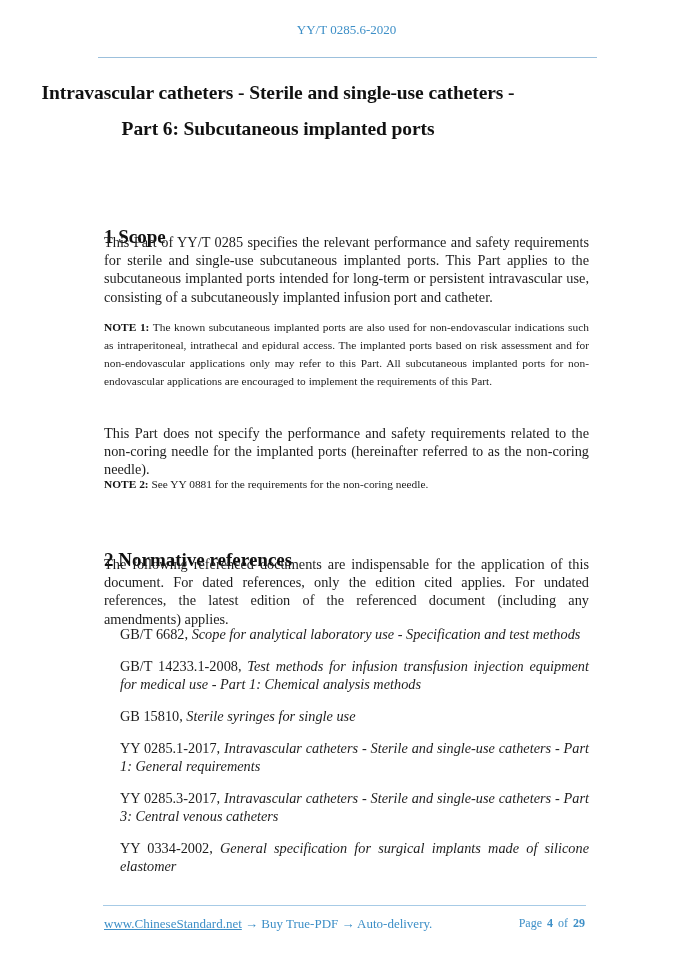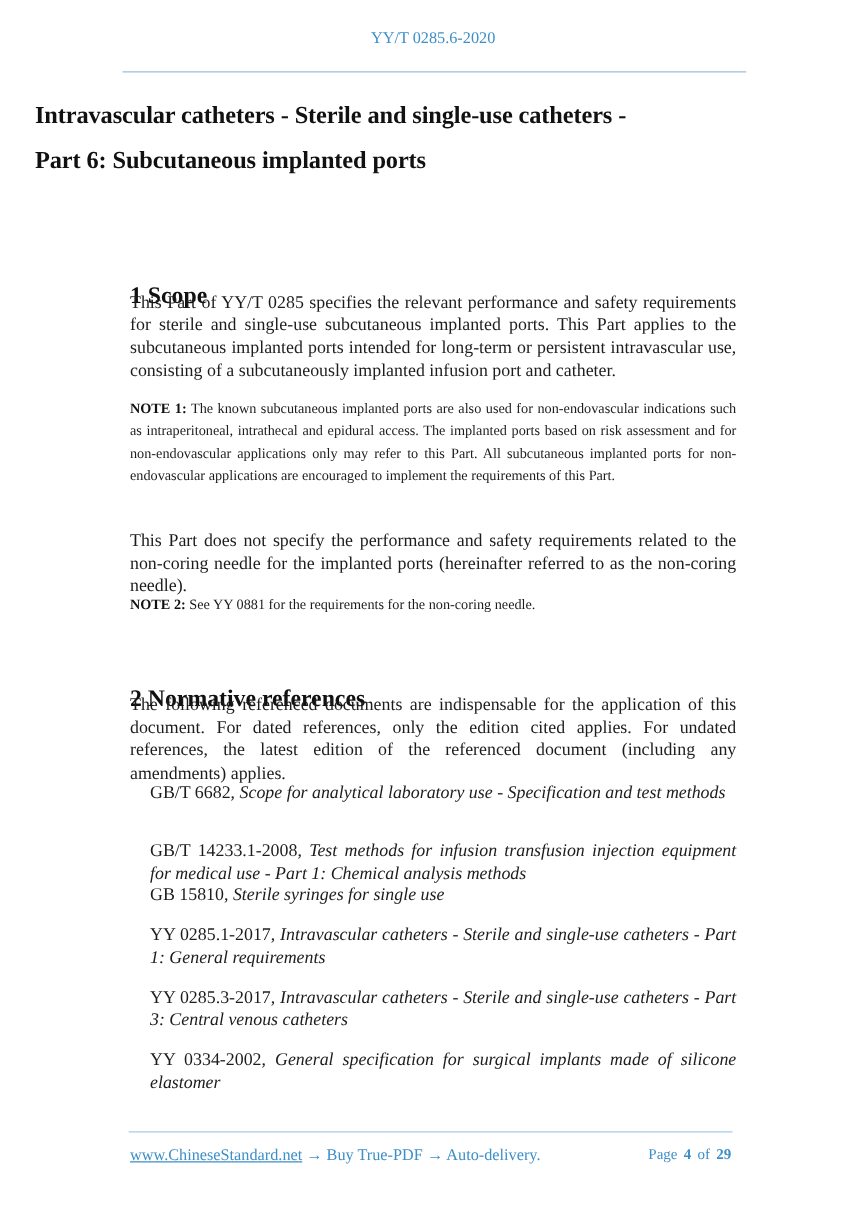--- a/index.html
+++ b/index.html
@@ -1,22 +1,22 @@
 <!DOCTYPE html>
 <html><head>
   <meta charset="utf-8">
   <style>
     html, body { margin: 0; padding: 0; background: #ffffff; }
     body { width: 693px; height: 980px; position: relative; overflow: hidden;
       font-family: "Liberation Serif", "DejaVu Serif", serif; color: #1a1a1a; }
     .header-code { position: absolute; top: 22px; left: 0; width: 693px; text-align: center;
       font-size: 13px; color: #3d8fc7; }
     .header-rule { position: absolute; top: 57px; left: 98px; width: 499px; height: 1px; background: #9cc0dc; }
-    .doc-title { position: absolute; left: 0; width: 556px; text-align: left; font-weight: bold;
-      font-size: 19.5px; color: #111; letter-spacing: -0.1px; padding-left: 28px; }
+    .doc-title { position: absolute; left: 0; width: 556px; text-align: center; font-weight: bold;
+      font-size: 19.5px; color: #111; letter-spacing: -0.1px; }
     .t1 { top: 82px; }
     .t2 { top: 118px; }
     .h1 { position: absolute; left: 104px; font-weight: bold; font-size: 19px; color: #111; margin-top: 36px; }
     .para { position: absolute; left: 104px; width: 485px; font-size: 14.3px; line-height: 18.2px;
       text-align: justify; color: #1c1c1c; }
     .note { position: absolute; left: 104px; width: 485px; font-size: 11.4px; line-height: 18px;
       text-align: justify; color: #1c1c1c; }
     .note b { font-weight: bold; color: #111; }
     .ref { position: absolute; left: 120px; width: 469px; font-size: 14.3px; line-height: 18.2px;
       text-align: justify; color: #1c1c1c; }
@@ -45,21 +45,21 @@
 <div class="para" style="top:424px;">This Part does not specify the performance and safety requirements related to the non-coring needle for the implanted ports (hereinafter referred to as the non-coring needle).</div>
 
 <div class="note" style="top:475px;"><b>NOTE 2:</b><span> See YY 0881 for the requirements for the non-coring needle.</span></div>
 
 <div class="h1" style="top:513px;">2 Normative references</div>
 
 <div class="para" style="top:555px;">The following referenced documents are indispensable for the application of this document. For dated references, only the edition cited applies. For undated references, the latest edition of the referenced document (including any amendments) applies.</div>
 
 <div class="ref" style="top:625px;"><span>GB/T 6682, </span><i>Scope for analytical laboratory use - Specification and test methods</i></div>
 
-<div class="ref" style="top:657px;margin-top:15px;"><span>GB/T 14233.1-2008, </span><i>Test methods for infusion transfusion injection equipment for medical use - Part 1: Chemical analysis methods</i></div>
+<div class="ref" style="top:657px;"><span>GB/T 14233.1-2008, </span><i>Test methods for infusion transfusion injection equipment for medical use - Part 1: Chemical analysis methods</i></div>
 
 <div class="ref" style="top:707px;"><span>GB 15810, </span><i>Sterile syringes for single use</i></div>
 
 <div class="ref" style="top:739px;"><span>YY 0285.1-2017, </span><i>Intravascular catheters - Sterile and single-use catheters - Part 1: General requirements</i></div>
 
 <div class="ref" style="top:789px;"><span>YY 0285.3-2017, </span><i>Intravascular catheters - Sterile and single-use catheters - Part 3: Central venous catheters</i></div>
 
 <div class="ref" style="top:839px;"><span>YY 0334-2002, </span><i>General specification for surgical implants made of silicone elastomer</i></div>
 
 <div class="footer-rule"></div>

